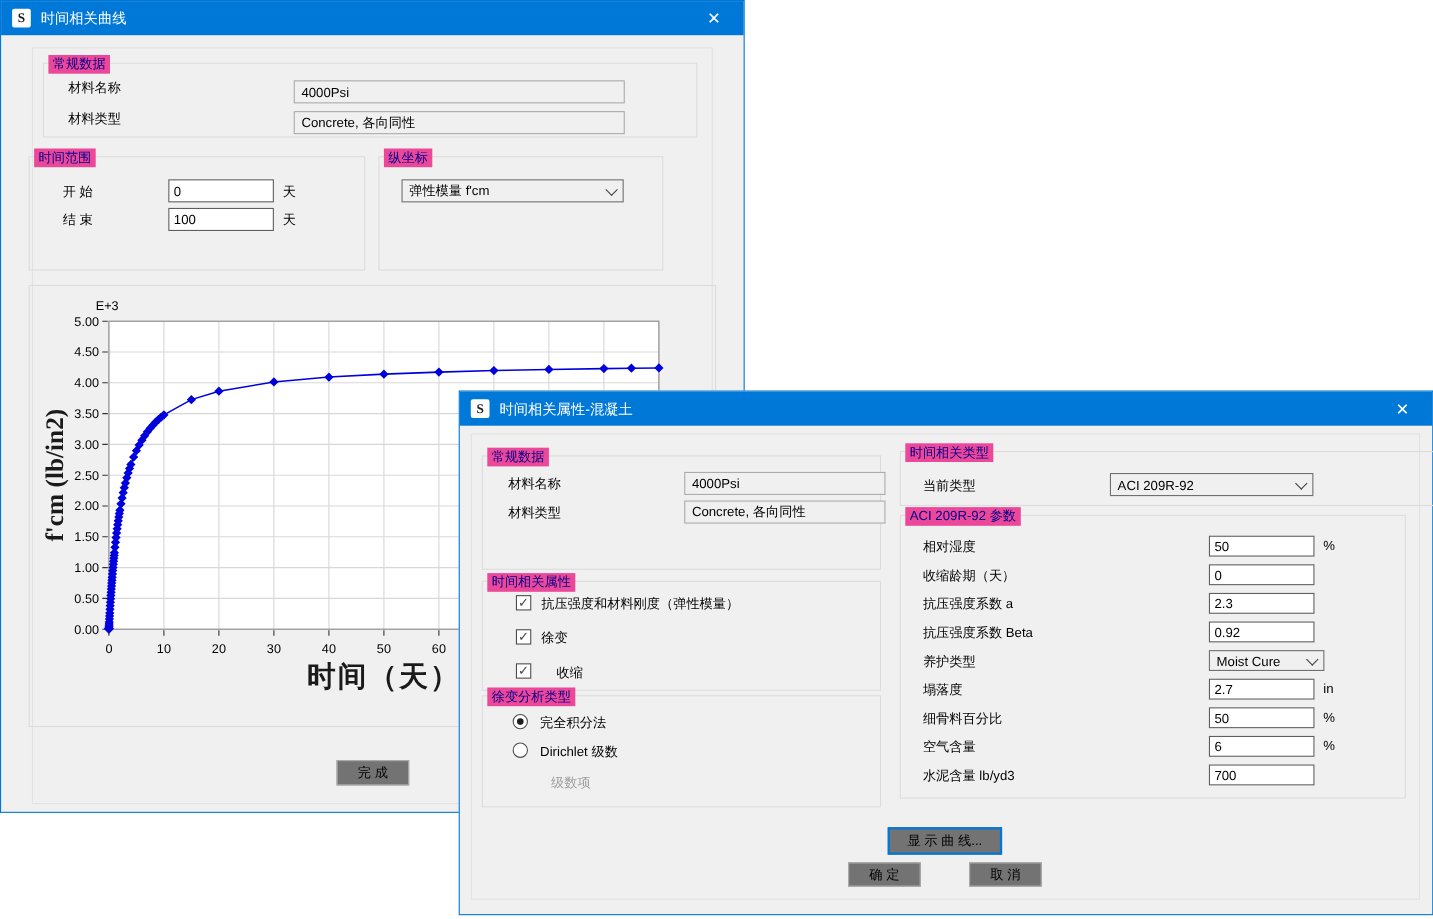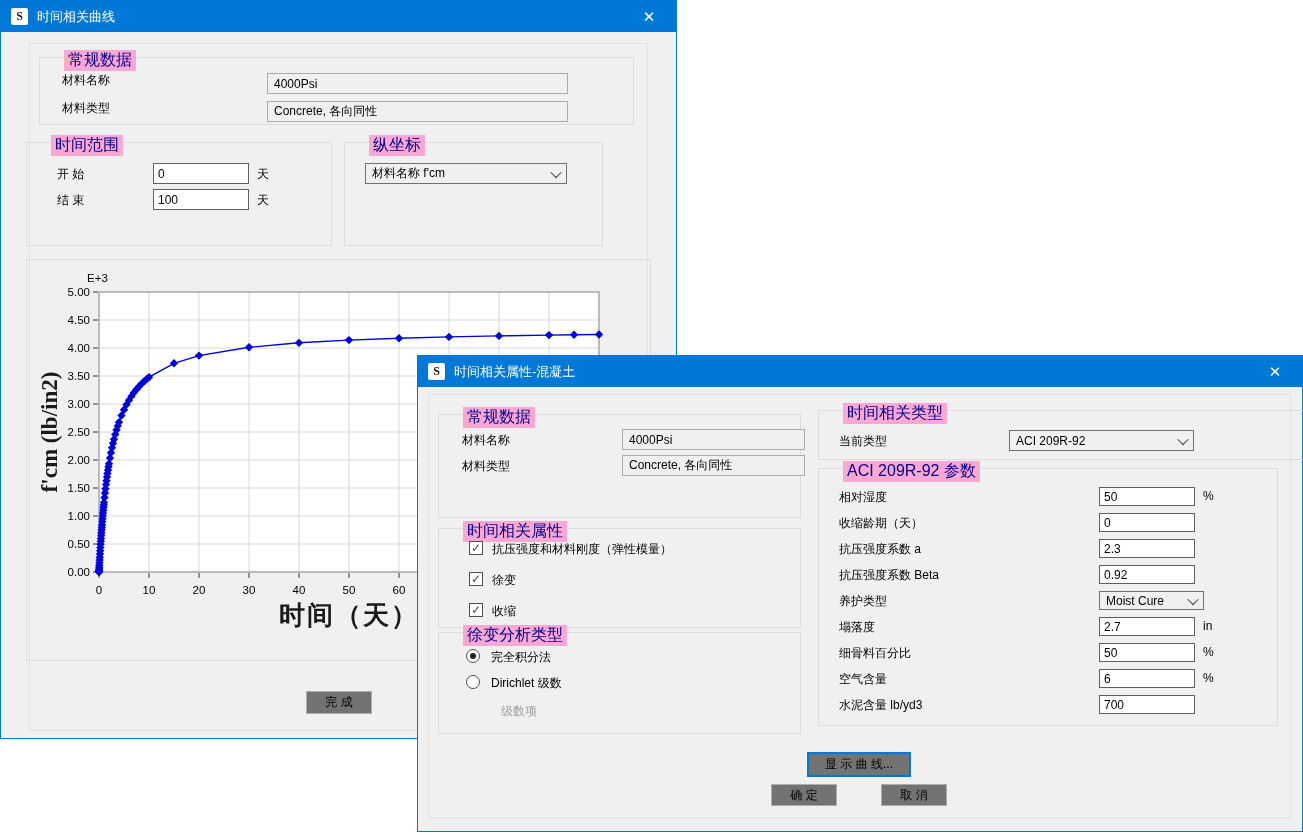--- a/index.html
+++ b/index.html
@@ -8,22 +8,22 @@
   .dialog{position:absolute;background:#f0f0f0;border:1px solid #0078d7;box-sizing:border-box}
   .titlebar{position:absolute;top:0;left:0;right:0;height:31px;background:#0078d7;
             display:flex;align-items:center;padding:0 10px;gap:9px;box-sizing:border-box}
   .appicon{width:17px;height:17px;background:#ffffff;border-radius:2px;color:#1a1a1a;
            font-weight:bold;font-size:12px;line-height:17px;text-align:center;
            font-family:"Liberation Serif",serif;flex:0 0 auto}
   .title{color:#ffffff;font-size:13px;white-space:nowrap}
   .close{margin-left:auto;color:#ffffff;font-size:15px;width:34px;text-align:center;cursor:pointer}
   .panel{position:absolute;border:1px solid #e2e2e2;box-sizing:border-box}
   .group{position:absolute;border:1px solid #dcdcdc;box-sizing:border-box}
-  .glabel{position:absolute;top:-8px;left:24px;background:#f9a8d4;padding:0 4px;
-          color:#00008b;font-size:16px;white-space:nowrap}
+  .glabel{position:absolute;top:-8px;left:4px;background:#ec4899;padding:0 4px;
+          color:#00008b;font-size:12px;white-space:nowrap}
   .lbl{position:absolute;font-size:12px;white-space:nowrap}
   .robox{position:absolute;background:#f0f0f0;border:1px solid #ababab;box-sizing:border-box;
          font-size:12px;display:flex;align-items:center;padding:0 6px;white-space:nowrap}
   input.tbox{position:absolute;background:#fff;border:1px solid #5f5f5f;box-sizing:border-box;
              font-size:12px;padding:0 4px;font-family:"Liberation Sans",sans-serif;outline:none}
   .combo{position:absolute;background:#f0f0f0;border:1px solid #707070;box-sizing:border-box;
          font-size:12px;display:flex;align-items:center;padding:0 6px;cursor:pointer;white-space:nowrap}
   .chev{width:7px;height:7px;border-right:1.4px solid #3f3f3f;border-bottom:1.4px solid #3f3f3f;
         transform:rotate(45deg) translate(-1px,-1px);margin-left:auto;flex:0 0 auto}
   .btn{position:absolute;background:#737373;border:1px solid #adadad;box-sizing:border-box;
@@ -67,21 +67,21 @@
     <input class="tbox" style="left: 126px; top: 20px; width: 96px; height: 21px;" value="0">
     <span class="lbl" style="left:230px;top:23px">天</span>
     <span class="lbl" style="left:30px;top:49px">结 束</span>
     <input class="tbox" style="left: 126px; top: 46px; width: 96px; height: 21px;" value="100">
     <span class="lbl" style="left:230px;top:49px">天</span>
   </div>
 
   <div class="group" style="left:343px;top:141px;width:259px;height:104px">
     <span class="glabel">纵坐标</span>
     <div class="combo" style="left:20px;top:20px;width:202px;height:21px">
-      <span>材料名称 f'cm</span>
+      <span>弹性模量 f'cm</span>
       <span class="chev"></span>
     </div>
   </div>
 
   <div class="group" style="left:25px;top:258px;width:625px;height:402px">
     <svg id="curve-svg" width="625" height="402" style="position:absolute;left:0;top:0">
         <rect x="72" y="32" width="500" height="280" fill="#ffffff" stroke="none"></rect>
         <line x1="72" y1="32" x2="72" y2="312" stroke="#d8d8d8" stroke-width="1"></line>
         <line x1="122" y1="32" x2="122" y2="312" stroke="#d8d8d8" stroke-width="1"></line>
         <line x1="172" y1="32" x2="172" y2="312" stroke="#d8d8d8" stroke-width="1"></line>
@@ -252,21 +252,21 @@
     </div>
   </div>
 
   <div class="group" style="left:20px;top:172px;width:363px;height:100px">
     <span class="glabel">时间相关属性</span>
     <span class="cb" style="left:30px;top:12px">✓</span>
     <span class="lbl" style="left:53px;top:12px">抗压强度和材料刚度（弹性模量）</span>
     <span class="cb" style="left:30px;top:43px">✓</span>
     <span class="lbl" style="left:53px;top:43px">徐变</span>
     <span class="cb" style="left:30px;top:74px">✓</span>
-    <span class="lbl" style="left:53px;top:74px">收缩</span>
+    <span class="lbl" style="left:67px;top:74px">收缩</span>
   </div>
 
   <div class="group" style="left:20px;top:276px;width:363px;height:102px">
     <span class="glabel">徐变分析类型</span>
     <span class="radio sel" style="left:27px;top:16px"></span>
     <span class="lbl" style="left:52px;top:16px">完全积分法</span>
     <span class="radio" style="left:27px;top:42px"></span>
     <span class="lbl" style="left:52px;top:42px">Dirichlet 级数</span>
     <span class="lbl disabled" style="left:62px;top:70px">级数项</span>
   </div>

